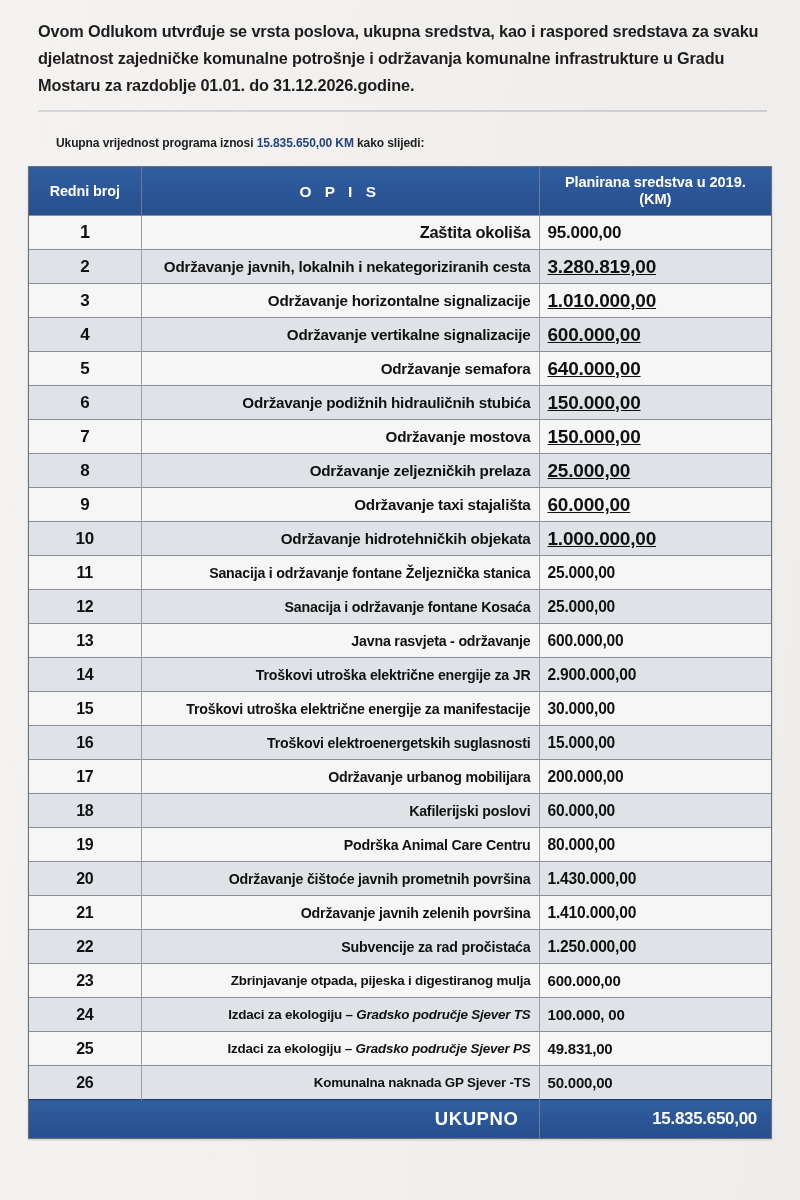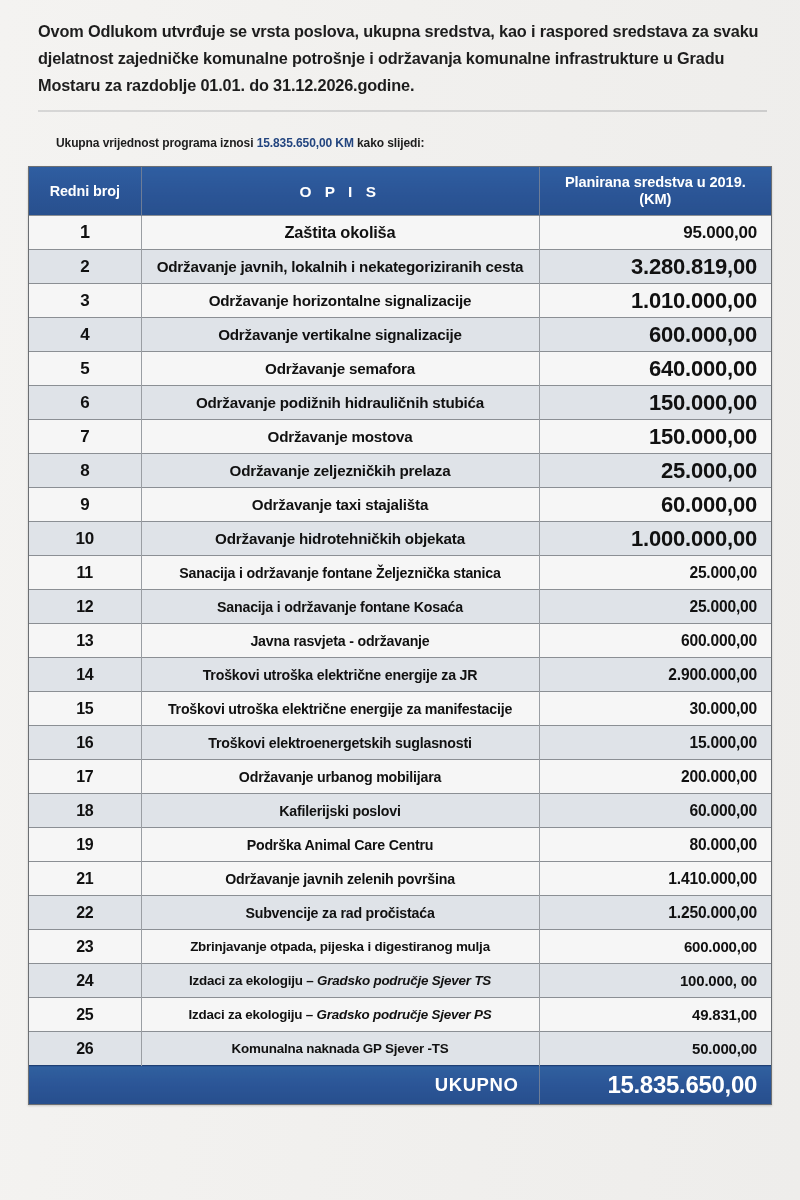--- a/index.html
+++ b/index.html
@@ -116,42 +116,42 @@
   tbody tr.odd td  { background: #f6f6f6; }
   tbody tr.even td { background: #dfe3e8; }
 
   td.num {
     text-align: center;
     font-weight: 700;
     font-size: 17px;
     letter-spacing: -0.3px;
   }
   td.desc {
-    text-align: center;
+    text-align: right;
     font-weight: 600;
     letter-spacing: -0.2px;
     white-space: nowrap;
     overflow: hidden;
   }
   td.val {
-    text-align: right;
+    text-align: left;
     font-weight: 700;
     padding-right: 14px;
     letter-spacing: -0.2px;
     font-size: 16px;
   }
 
   
   tr.sz-lg td.desc { font-size: 16.4px; }
   tr.sz-md td.desc { font-size: 15.2px; }
   tr.sz-sm td.desc { font-size: 14.2px; }
   tr.sz-xs td.desc { font-size: 13.4px; }
 
   tr.sz-lg td.val { font-size: 17px; }
-  tr.sz-md td.val { font-size: 22px; }
+  tr.sz-md td.val { font-size: 19px; text-decoration: underline; }
   tr.sz-sm td.val { font-size: 15.6px; }
   tr.sz-xs td.val { font-size: 15px; }
 
   tr.sz-lg td.num { font-size: 18px; }
   tr.sz-md td.num { font-size: 17px; }
   tr.sz-sm td.num { font-size: 16px; margin-left: 40px; }
   tr.sz-xs td.num { font-size: 16px; margin-left: 20px; }
 
   td.desc .ital { font-style: italic; }
 
@@ -166,21 +166,21 @@
   tfoot td.total-label {
     text-align: right;
     padding-right: 20px;
     font-size: 18.5px;
     letter-spacing: 0.6px;
     border-right: 1px solid #6d7d98;
   }
   tfoot td.total-val {
     text-align: right;
     padding-right: 14px;
-    font-size: 24px;
+    font-size: 17px;
     letter-spacing: -0.3px;
   }
 </style>
 </head>
 <body>
 
 <div class="page">
 
   <div class="intro">
     <p>Ovom Odlukom utvrđuje se vrsta poslova, ukupna sredstva, kao i raspored sredstava za svaku djelatnost zajedničke komunalne potrošnje i održavanja komunalne infrastrukture u Gradu Mostaru za razdoblje 01.01. do 31.12.2026.godine.</p>
@@ -298,20 +298,25 @@
           <tr class="even sz-sm">
             <td class="num">18</td>
             <td class="desc"><span>Kafilerijski poslovi</span></td>
             <td class="val">60.000,00</td>
           </tr>
           <tr class="odd sz-sm">
             <td class="num">19</td>
             <td class="desc"><span>Podrška Animal Care Centru</span></td>
             <td class="val">80.000,00</td>
           </tr>
+          <tr class="even sz-sm">
+            <td class="num">20</td>
+            <td class="desc"><span>Održavanje čištoće javnih prometnih površina</span></td>
+            <td class="val">1.430.000,00</td>
+          </tr>
           <tr class="odd sz-sm">
             <td class="num">21</td>
             <td class="desc"><span>Održavanje javnih zelenih površina</span></td>
             <td class="val">1.410.000,00</td>
           </tr>
           <tr class="even sz-sm">
             <td class="num">22</td>
             <td class="desc"><span>Subvencije za rad pročistaća</span></td>
             <td class="val">1.250.000,00</td>
           </tr>

